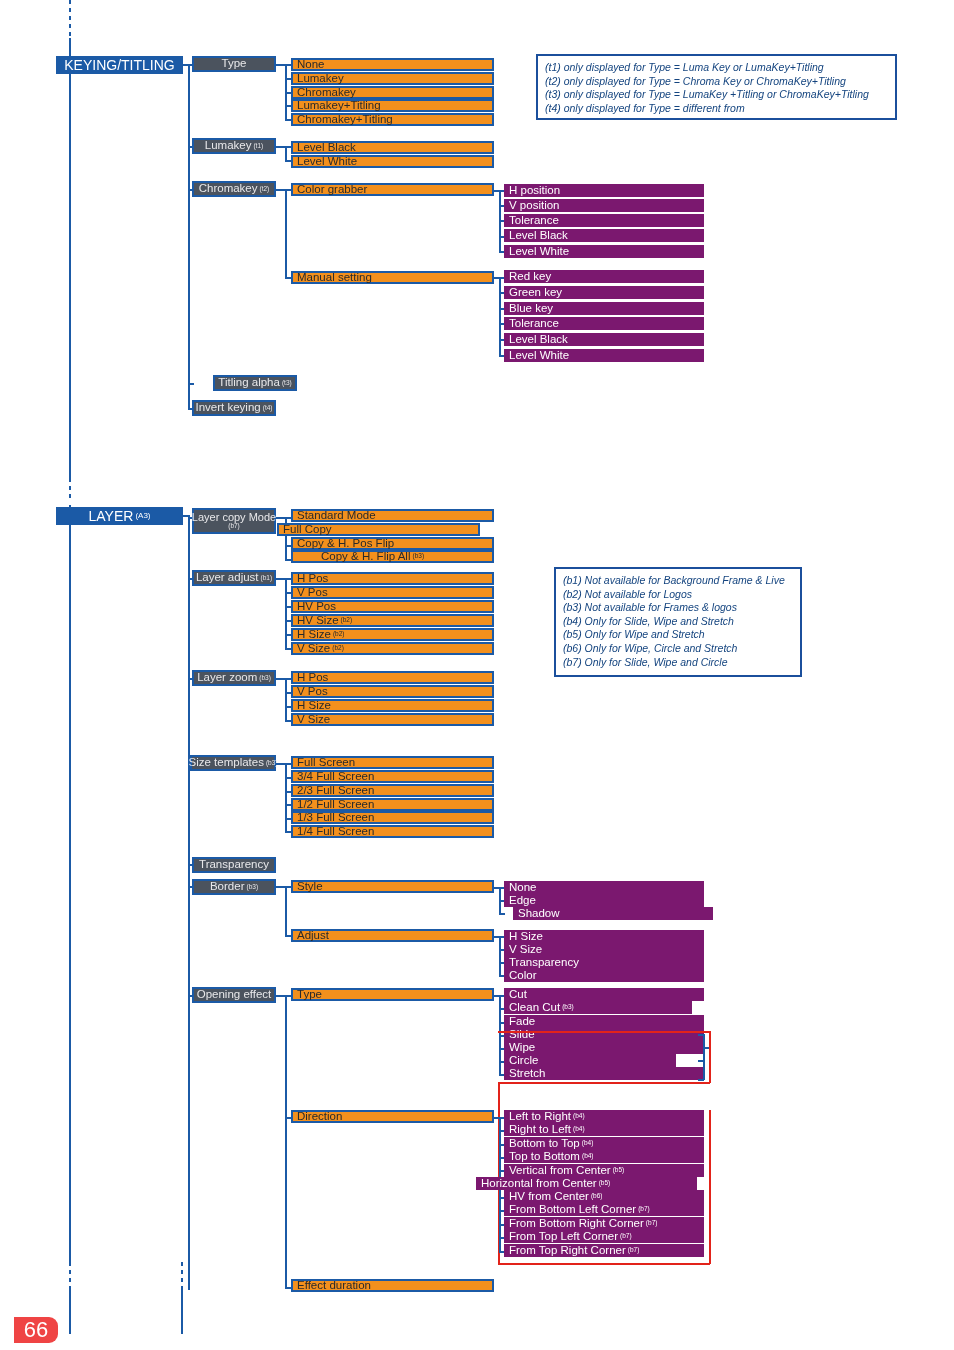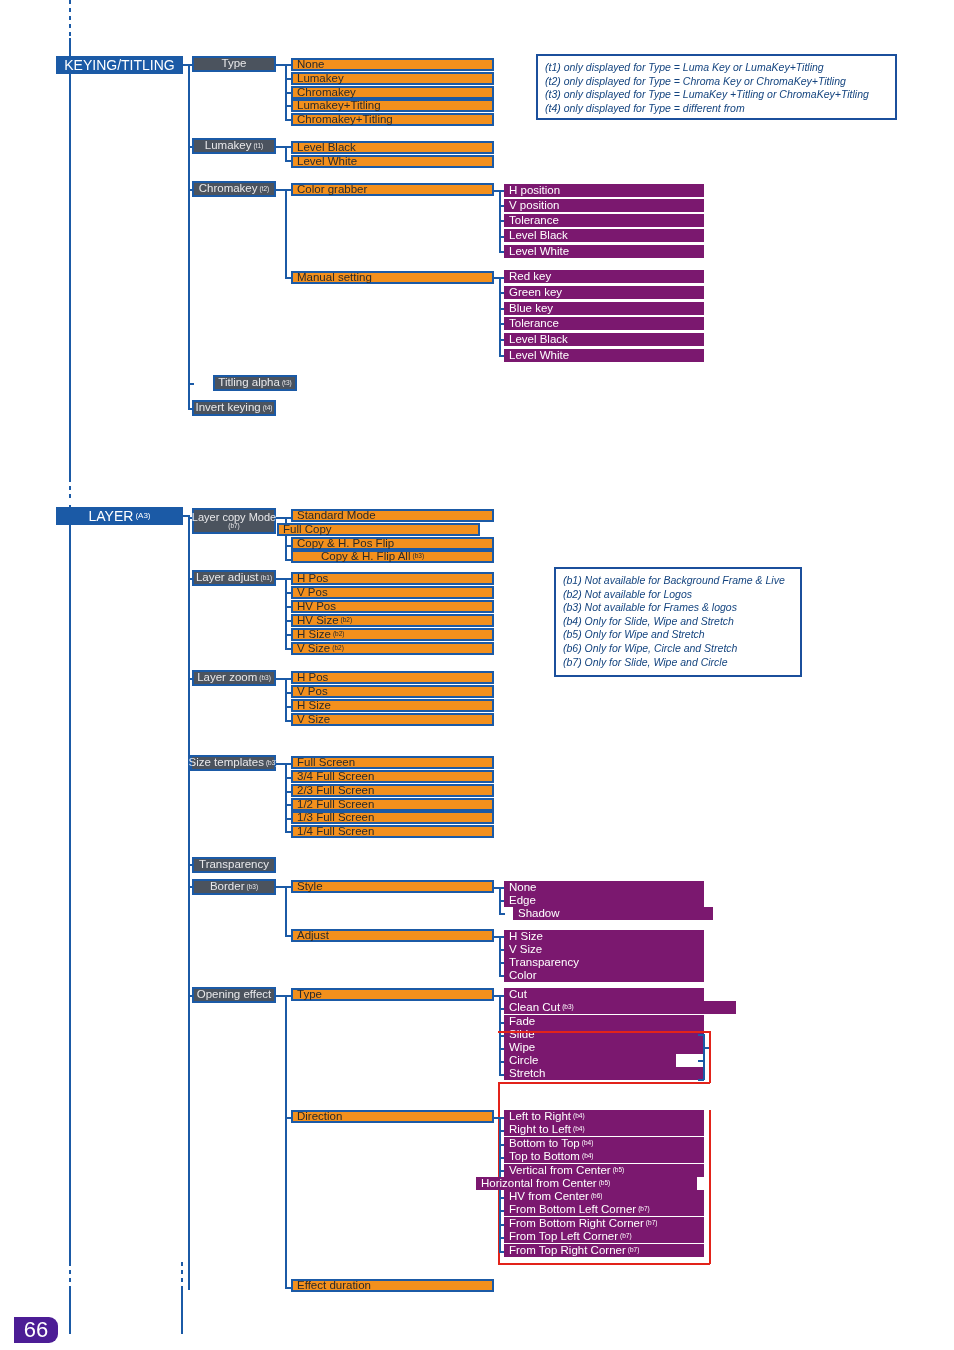--- a/index.html
+++ b/index.html
@@ -90,21 +90,21 @@
     font-style:italic;
     font-size:10.5px;
     line-height:13.6px;
     padding:5px 7px;
   }
   .notes div{white-space:nowrap;}
 
   
   .pagenum{
     position:absolute;
-    background:#4c1d95;
+    background:#ef4444;
     color:#ffffff;
     font-size:22px;
     display:flex;
     align-items:center;
     justify-content:center;
     border-radius:0 9px 9px 0;
   }
 </style>
 </head>
 <body>
@@ -452,21 +452,21 @@
   <div class="ln lnh" style="left:499px;top:995px;width:6px;"></div>
   <div class="ln lnh" style="left:499px;top:1008px;width:6px;"></div>
   <div class="ln lnh" style="left:499px;top:1022px;width:6px;"></div>
   <div class="ln lnh" style="left:499px;top:1035px;width:6px;"></div>
   <div class="ln lnh" style="left:499px;top:1048px;width:6px;"></div>
   <div class="ln lnh" style="left:499px;top:1061px;width:6px;"></div>
   <div class="ln lnh" style="left:499px;top:1074px;width:6px;"></div>
   <div class="box b-purple" style="left:504px;top:988px;width:200px;">
     <span>Cut</span>
   </div>
-  <div class="box b-purple" style="left:504px;top:1001px;width:232px;">
+  <div class="box b-purple" style="left:504px;top:1001px;width:188px;">
     <span>Clean Cut</span>
       <sup>(b3)</sup>
   </div>
   <div class="box b-purple" style="left:504px;top:1015px;width:200px;">
     <span>Fade</span>
   </div>
   <div class="box b-purple" style="left:504px;top:1028px;width:200px;">
     <span>Slide</span>
   </div>
   <div class="box b-purple" style="left:504px;top:1041px;width:200px;">

